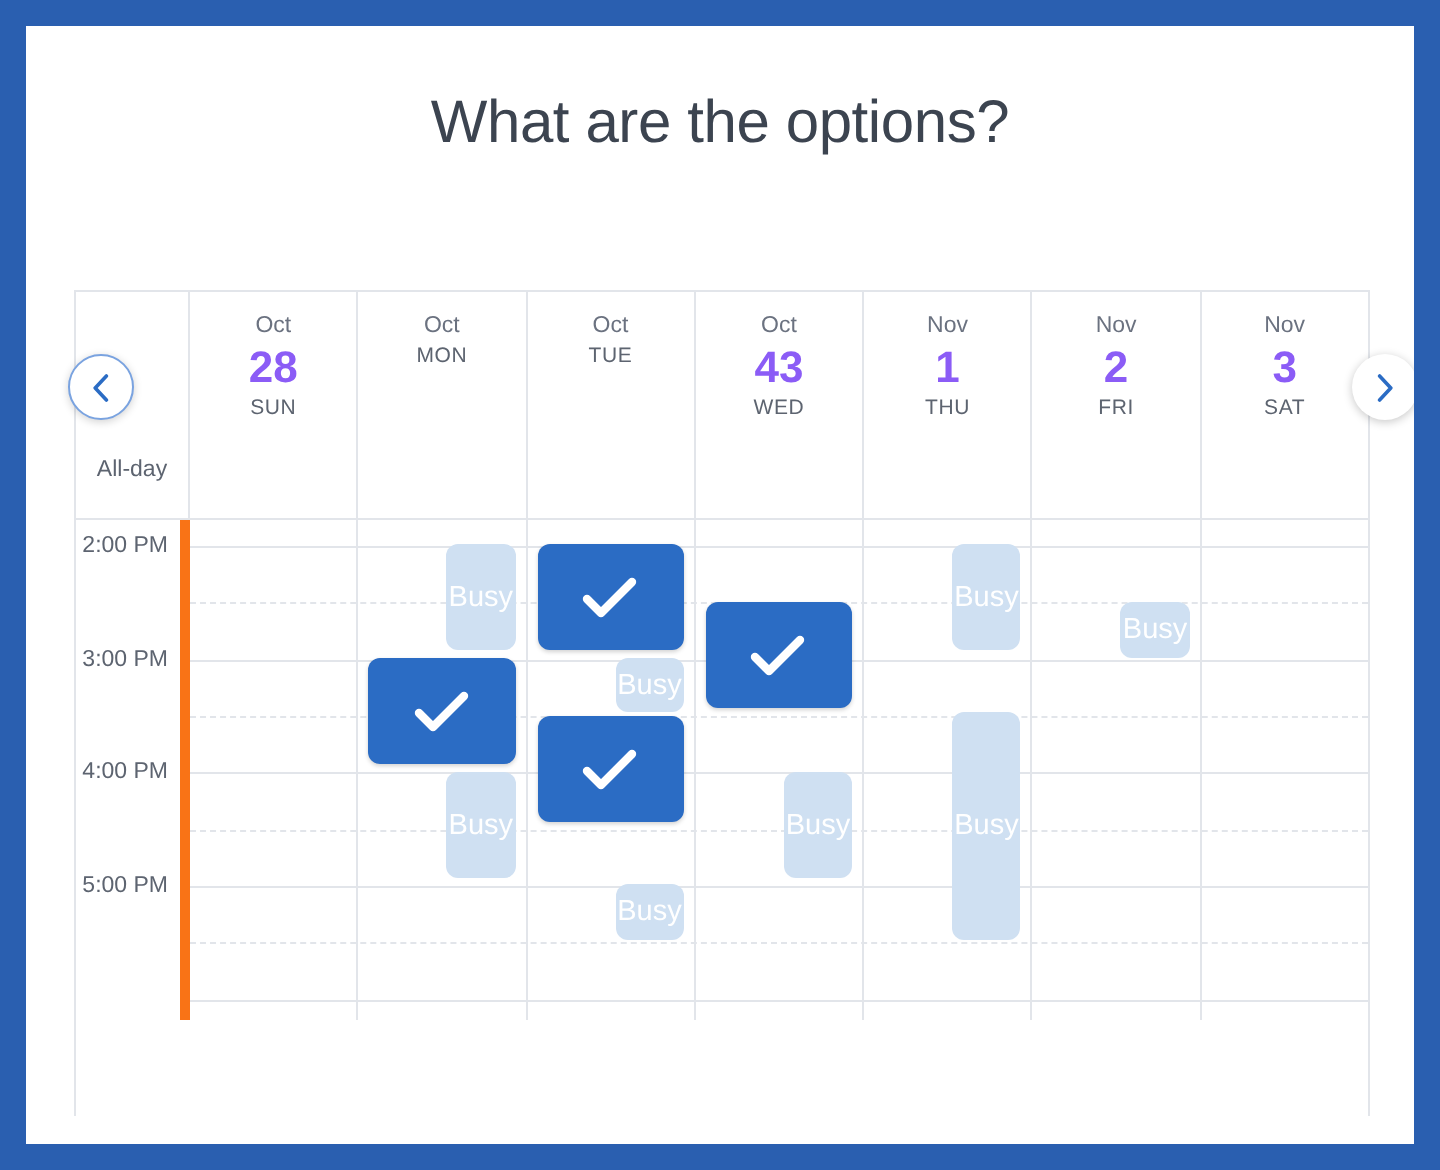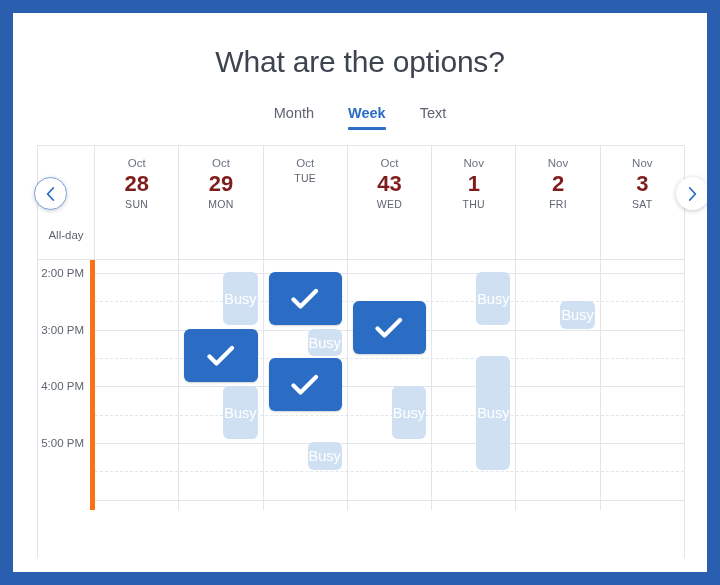--- a/index.html
+++ b/index.html
@@ -158,21 +158,21 @@
   .day-col-head:last-child { border-right: none; }
 
   .dch-month {
     font-size: 11.5px;
     color: #6b7280;
     line-height: 15px;
   }
   .dch-num {
     font-size: 22px;
     font-weight: bold;
-    color: #7f1d1d;
+    color: #8b5cf6;
     line-height: 26px;
   }
   .dch-dow {
     font-size: 10.5px;
     color: #5d6470;
     line-height: 14px;
     letter-spacing: 0.3px;
   }
 
   
@@ -259,42 +259,36 @@
   .event.selected .check-icon svg { display: block; }
 </style>
 </head>
 <body>
 
 <div id="app">
   <div id="card">
 
     <h1 id="page-title">What are the options?</h1>
 
-    <div id="view-tabs">
-      <button class="view-tab">Month</button>
-      <button class="view-tab active">Week</button>
-      <button class="view-tab">Text</button>
-    </div>
 
     <div id="calendar">
 
 
       <div id="dayheader-row">
         <div id="allday-gutter">
           <div id="allday-label">All-day</div>
         </div>
         <div id="day-heads" style="display:flex;flex:1 1 auto;">
             <div class="day-col-head">
               <div class="dch-month">Oct</div>
               <div class="dch-num">28</div>
               <div class="dch-dow">SUN</div>
             </div>
             <div class="day-col-head">
               <div class="dch-month">Oct</div>
-              <div class="dch-num">29</div>
               <div class="dch-dow">MON</div>
             </div>
             <div class="day-col-head">
               <div class="dch-month">Oct</div>
               <div class="dch-dow">TUE</div>
             </div>
             <div class="day-col-head">
               <div class="dch-month">Oct</div>
               <div class="dch-num">43</div>
               <div class="dch-dow">WED</div>

